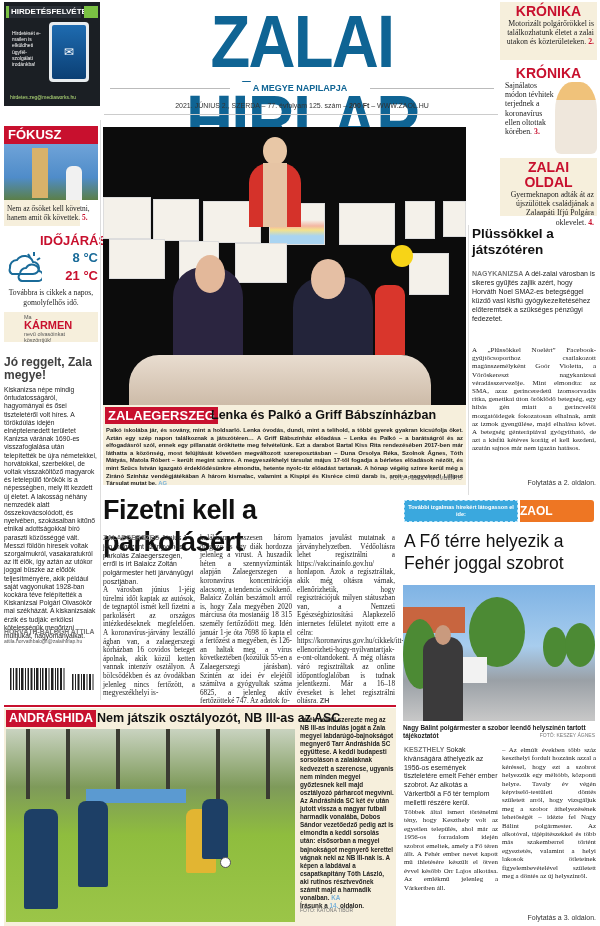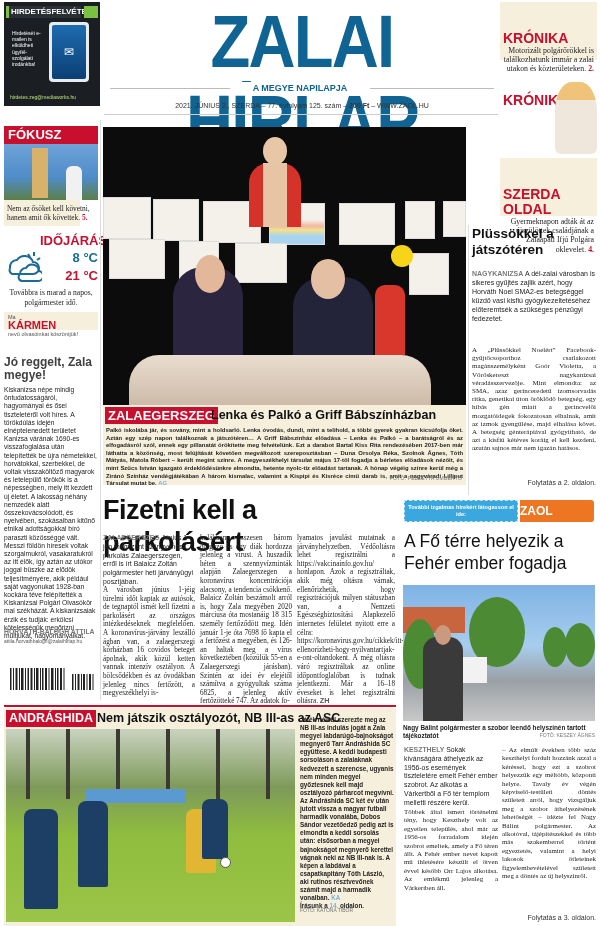--- a/index.html
+++ b/index.html
@@ -21,21 +21,21 @@
 
   
   #masthead-title { left: 104px; top: 2px; width: 396px; text-align: center; color: #0f6494; font-family: "Liberation Sans", sans-serif; font-weight: bold; font-size: 74px; line-height: 80px; letter-spacing: -2px; transform: scaleX(0.88); transform-origin: center; }
   #masthead-sub-line { left: 110px; top: 88px; width: 384px; height: 1px; background: #bbb; }
   #masthead-sub { left: 230px; top: 82px; width: 140px; text-align: center; background: #fff; color: #0f6494; font-family: "Liberation Sans", sans-serif; font-weight: bold; font-size: 9px; line-height: 12px; }
   #issue-line { left: 104px; top: 102px; width: 396px; text-align: center; font-family: "Liberation Sans", sans-serif; font-size: 7px; color: #333; }
   #issue-rule { left: 104px; top: 114px; width: 394px; height: 1px; background: #ccc; }
 
   
   .teaser-box { background: #f6efdc; }
-  .teaser-title { font-family: "Liberation Sans", sans-serif; font-weight: bold; color: #c8102e; text-align: left; font-size: 14px; line-height: 15px; margin-top: 27px; }
+  .teaser-title { font-family: "Liberation Sans", sans-serif; font-weight: bold; color: #c8102e; text-align: center; font-size: 14px; line-height: 15px; }
   .teaser-body { font-family: "Liberation Serif", serif; font-size: 7.8px; line-height: 9.2px; text-align: right; color: #222; }
   #kronika1 { left: 500px; top: 2px; width: 97px; height: 58px; padding: 2px 3px; }
   #kronika2 { left: 500px; top: 64px; width: 97px; height: 90px; padding: 2px 3px; }
   #kronika2 .portrait { position: absolute; right: 0; top: 18px; width: 42px; height: 72px; background: linear-gradient(#f0c27a 0 25%, #efe7dc 25% 100%); border-radius: 40% 40% 6px 6px; }
   #kronika2 .teaser-body { text-align: left; width: 52px; margin-left: 2px; }
   #helyi { left: 500px; top: 158px; width: 97px; height: 58px; padding: 2px 3px; }
 
   
   #fokusz { left: 4px; top: 126px; width: 76px; height: 100px; background: #f6efdc; }
   #fokusz .fk-title { position: absolute; left: 0; top: 0; width: 94px; height: 18px; background: #c8102e; color: #fff; font-family: "Liberation Sans", sans-serif; font-weight: bold; font-size: 13px; line-height: 18px; padding-left: 4px; }
@@ -44,21 +44,21 @@
   #fokusz .fk-man { position: absolute; left: 62px; top: 40px; width: 16px; height: 34px; background: #f1f1f1; border-radius: 6px 6px 0 0; }
   #fokusz .fk-text { position: absolute; left: 3px; top: 78px; width: 90px; font-size: 7.4px; line-height: 9.4px; }
 
   
   #weather-title { left: 40px; top: 234px; width: 58px; text-align: right; font-family: "Liberation Sans", sans-serif; font-weight: bold; color: #c8102e; font-size: 13px; line-height: 14px; }
   #weather-icon { left: 4px; top: 250px; width: 38px; height: 34px; }
   .temp { font-family: "Liberation Sans", sans-serif; font-weight: bold; font-size: 13px; text-align: right; width: 56px; left: 42px; }
   #temp-low { top: 250px; color: #1a6b99; }
   #temp-high { top: 268px; color: #c8102e; }
   #weather-text { left: 4px; top: 288px; width: 94px; font-size: 7.6px; line-height: 9.5px; text-align: center; }
-  #nameday { left: 4px; top: 312px; width: 94px; height: 18px; background: #f6efdc; padding: 2px 4px; }
+  #nameday { left: 4px; top: 312px; width: 94px; height: 30px; background: #f6efdc; padding: 2px 20px; }
   #nameday .nd-ma { font-family: "Liberation Sans", sans-serif; font-size: 5.5px; color: #555; }
   #nameday .nd-name { font-family: "Liberation Sans", sans-serif; font-weight: bold; color: #c8102e; font-size: 11px; line-height: 11px; }
   #nameday .nd-text { font-family: "Liberation Sans", sans-serif; font-size: 5.5px; color: #555; }
 
   
   #jo-title { left: 4px; top: 356px; width: 94px; font-family: "Liberation Sans", sans-serif; font-weight: bold; color: #404040; font-size: 12px; line-height: 13px; }
   #jo-body { left: 4px; top: 386px; width: 94px; font-size: 6.7px; line-height: 8.2px; }
   #jo-author { left: 4px; top: 628px; width: 94px; font-family: "Liberation Sans", sans-serif; font-weight: bold; color: #777; font-size: 6.8px; }
   #jo-email { left: 4px; top: 638px; width: 94px; font-family: "Liberation Sans", sans-serif; color: #555; font-size: 5px; }
   #barcode { left: 8px; top: 666px; width: 88px; height: 30px; }
@@ -148,28 +148,29 @@
 <div id="masthead-title" class="abs">ZALAI HÍRLAP</div>
 <div id="masthead-sub-line" class="abs"></div>
 <div id="masthead-sub" class="abs">A MEGYE NAPILAPJA</div>
 <div id="issue-line" class="abs">
   <span>2021. JÚNIUS 2., SZERDA – 77. évfolyam 125. szám – </span><b>200 Ft</b><span> – WWW.ZAOL.HU</span>
 </div>
 <div id="issue-rule" class="abs"></div>
 
 <div id="kronika1" class="abs teaser-box">
   <div class="teaser-title">KRÓNIKA</div>
-  <div class="teaser-body"><span>Motorizált polgárőrökkel is találkozhatunk immár a zalai utakon és közterületeken.</span> <span class="pageref">2.</span></div>
+  <div class="teaser-body"><span>Motorizált polgárőrökkel is találkozhatunk életet a zalai utakon és közterületeken.</span> <span class="pageref">2.</span></div>
 </div>
 <div id="kronika2" class="abs">
   <div class="teaser-title">KRÓNIKA</div>
   <div class="portrait"></div>
+  <div class="teaser-body"><span>Sajnálatos módon tévhitek terjednek a koronavírus ellen oltottak körében.</span> <span class="pageref">3.</span></div>
 </div>
 <div id="helyi" class="abs teaser-box">
-  <div class="teaser-title">SZERDA OLDAL</div>
+  <div class="teaser-title">ZALAI OLDAL</div>
   <div class="teaser-body"><span>Gyermeknapon adták át az újszülöttek családjának a Zalaapáti Ifjú Polgára oklevelet.</span> <span class="pageref">4.</span></div>
 </div>
 
 <div id="fokusz" class="abs">
   <div class="fk-title">FÓKUSZ</div>
   <div class="fk-photo"></div>
   <div class="fk-statue"></div>
   <div class="fk-man"></div>
   <div class="fk-text"><span>Nem az ősöket kell követni, hanem amit ők követtek.</span> <span class="pageref">5.</span></div>
 </div>
@@ -179,21 +180,21 @@
   <g fill="none" stroke="#1a6b99" stroke-width="2">
     <path d="M6 18 a7 7 0 0 1 7-8 a9 9 0 0 1 16 2 a6 6 0 0 1 0 12 H8 a5 5 0 0 1-2-6z"></path>
     <path d="M16 24 a6 6 0 0 1 6-6 a7 7 0 0 1 13 3 a5 5 0 0 1-2 10 H18 a4 4 0 0 1-2-7z"></path>
     <line x1="30" y1="2" x2="30" y2="6"></line>
       <line x1="36" y1="8" x2="33" y2="10"></line>
       <line x1="24" y1="4" x2="26" y2="7"></line>
   </g>
 </svg>
 <div id="temp-low" class="abs temp">8 °C</div>
 <div id="temp-high" class="abs temp">21 °C</div>
-<div id="weather-text" class="abs">Továbbra is marad a napos, polgármester idő.</div>
+<div id="weather-text" class="abs">Továbbra is cikkek a napos, gomolyfelhős idő.</div>
 <div id="nameday" class="abs">
   <div class="nd-ma">Ma</div>
   <div class="nd-name">KÁRMEN</div>
   <div class="nd-text">nevű olvasóinkat köszöntjük!</div>
 </div>
 
 <div id="jo-title" class="abs">Jó reggelt, Zala megye!</div>
 <div id="jo-body" class="abs sans">Kiskanizsa népe mindig öntudatosságáról, hagyományai és ősei tiszteletéről volt híres. A törökdúlás idején elnéptelenedett területet Kanizsa várának 1690-es visszafoglalása után telepítették be újra németekkel, horvátokkal, szerbekkel, de voltak visszaköltöző magyarok és letelepülő törökök is a népességben, mely itt kezdett új életet. A lakosság néhány nemzedék alatt összekovácsolódott, és nyelvében, szokásaiban kitűnő etnikai adottságokkal bíró paraszti közösséggé vált. Messzi földön híresek voltak szorgalmukról, vasakaratukról az itt élők, így aztán az utókor joggal büszke az elődök teljesítményére, akik például saját vagyonukat 1928-ban kockára téve felépítették a Kiskanizsai Polgári Olvasókör mai székházát. A kiskanizsaiak érzik és tudják: erkölcsi kötelességük megőrizni múltjukat, hagyományaikat.</div>
 <div id="jo-author" class="abs">HORVÁTH-BALOGH ATTILA</div>
 <div id="jo-email" class="abs">attila.horvathbalogh@zalaihirlap.hu</div>
@@ -273,21 +274,21 @@
 <div id="park-col1-lead" class="abs"><span class="dateline">ZALAEGERSZEG</span> <span>Június 1-jén megszűnt az ingyenes parkolás Zalaegerszegen, erről is írt Balaicz Zoltán polgármester heti járványügyi posztjában.</span></div>
 <div id="park-col1" class="abs small-serif">A városban június 1-jéig türelmi időt kaptak az autósok, de tegnaptól ismét kell fizetni a parkolásért az országos intézkedéseknek megfelelően. A koronavírus-járvány leszálló ágban van, a zalaegerszegi kórházban 16 covidos beteget ápolnak, akik közül ketten vannak intenzív osztályon. A bölcsődékben és az óvodákban jelenleg nincs fertőzött, a megyeszékhelyi is-</div>
 <div id="park-col2" class="abs small-serif">kolákban összesen három dolgozó és egy diák hordozza jelenleg a vírust. A huszadik héten a szennyvízminták alapján Zalaegerszegen a koronavírus koncentrációja alacsony, a tendencia csökkenő. Balaicz Zoltán beszámolt arról is, hogy Zala megyében 2020 márciusa óta mostanáig 18 315 személy fertőződött meg. Idén január 1-je óta 7698 fő kapta el a fertőzést a megyében, és 126-an haltak meg a vírus következtében (közülük 55-en a Zalaegerszegi járásban). Szintén az idei év elejétől számítva a gyógyultak száma 6825, a jelenleg aktív fertőzötteké 747. Az adatok fo-</div>
 <div id="park-col3" class="abs small-serif"><span>lyamatos javulást mutatnak a járványhelyzetben. Védőoltásra lehet regisztrálni a https://vakcinainfo.gov.hu/ honlapon. Azok a regisztráltak, akik még oltásra várnak, ellenőrizhetik, hogy regisztrációjuk milyen státuszban van, a Nemzeti Egészségbiztosítási Alapkezelő internetes felületet nyitott erre a célra: https://koronavirus.gov.hu/cikkek/itt-ellenorizheti-hogy-nyilvantartjak-e-ont-oltandokent. A még oltásra váró regisztráltak az online időpontfoglalóban is tudnak jelentkezni. Már a 16–18 éveseket is lehet regisztrálni oltásra.</span> <b class="sans" style="color:#555;">ZH</b></div>
 
 <div id="zaol" class="abs">
   <div class="zaol-left">További izgalmas hírekért látogasson el ide:</div>
   <div class="zaol-right"><span>ZAOL</span><span class="hu">.hu</span></div>
 </div>
 
-<div id="szobor-title" class="abs">A Fő térre helyezik a Fehér ember fogadja</div>
+<div id="szobor-title" class="abs">A Fő térre helyezik a Fehér joggal szobrot</div>
 <div id="szobor-photo" class="abs">
   <div class="building"></div>
   <div class="tree" style="left:0;top:34px;width:34px;height:70px;"></div>
   <div class="tree" style="left:66px;top:12px;width:56px;height:70px;"></div>
   <div class="tree" style="left:140px;top:42px;width:24px;height:40px;"></div>
   <div class="tree" style="left:162px;top:38px;width:30px;height:44px;"></div>
   <div class="van"></div>
   <div class="man"></div>
   <div class="man-head"></div>
 </div>

